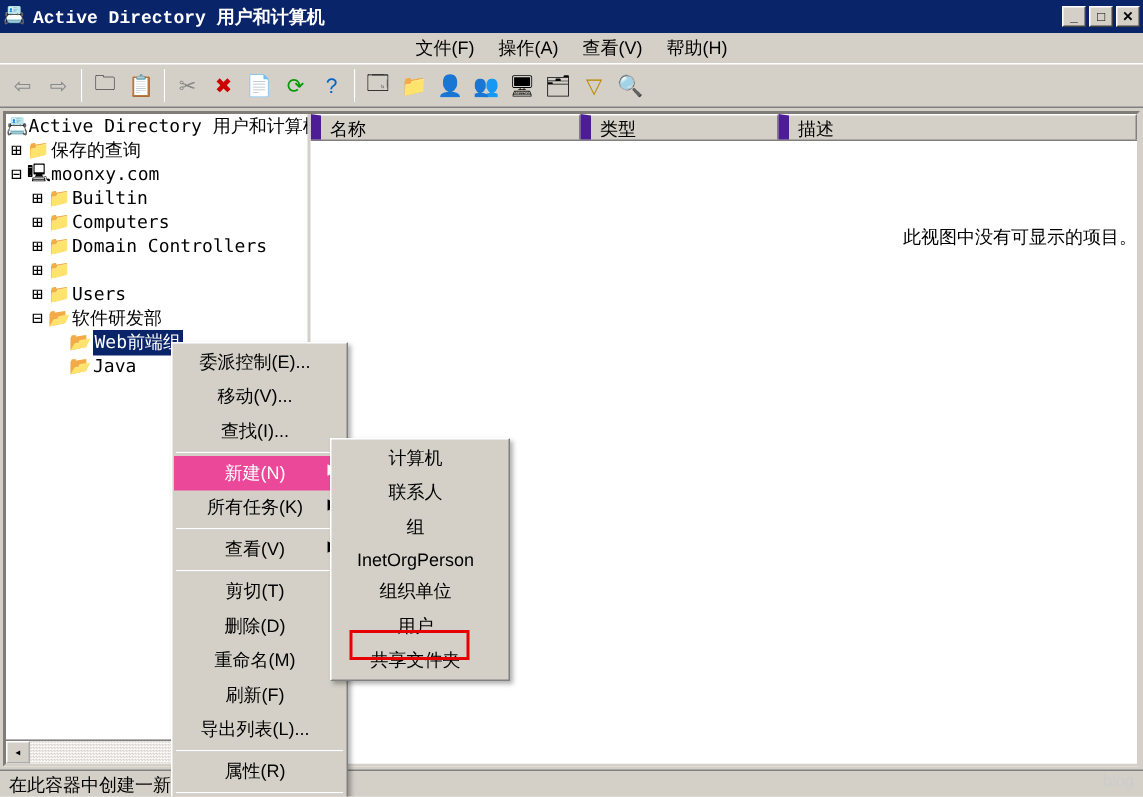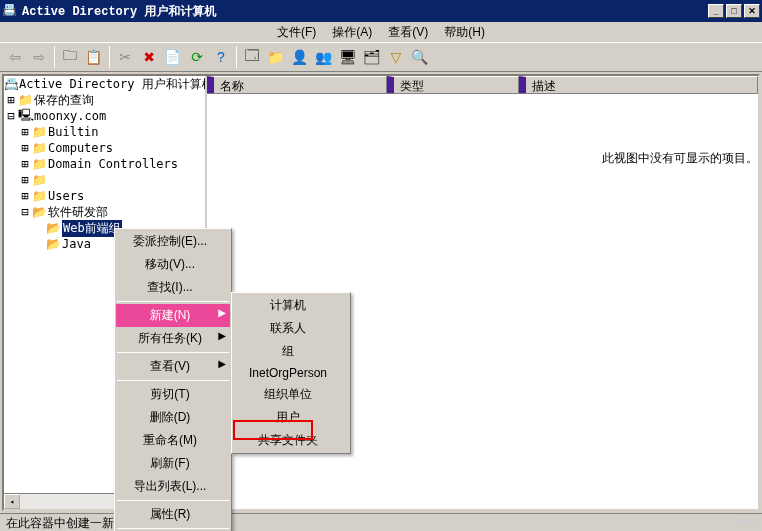--- a/index.html
+++ b/index.html
@@ -162,21 +162,21 @@
     border-bottom: 1px solid #fff;
     margin: 2px 1px;
   }
   .cm-arrow {
     position: absolute;
     right: 4px;
     top: 3px;
     font-size: 10px;
   }
   .hi .cm-arrow { color: #fff; }
-  .submenu { left: 231px; top: 292px; width: 120px; }
+  .submenu { left: 220px; top: 292px; width: 120px; }
   .mainmenu { left: 114px; top: 228px; width: 118px; }
   .redbox {
     position: absolute;
     border: 2px solid #e60000;
     pointer-events: none;
   }
   .watermark {
     position: absolute;
     right: 6px;
     bottom: 4px;

